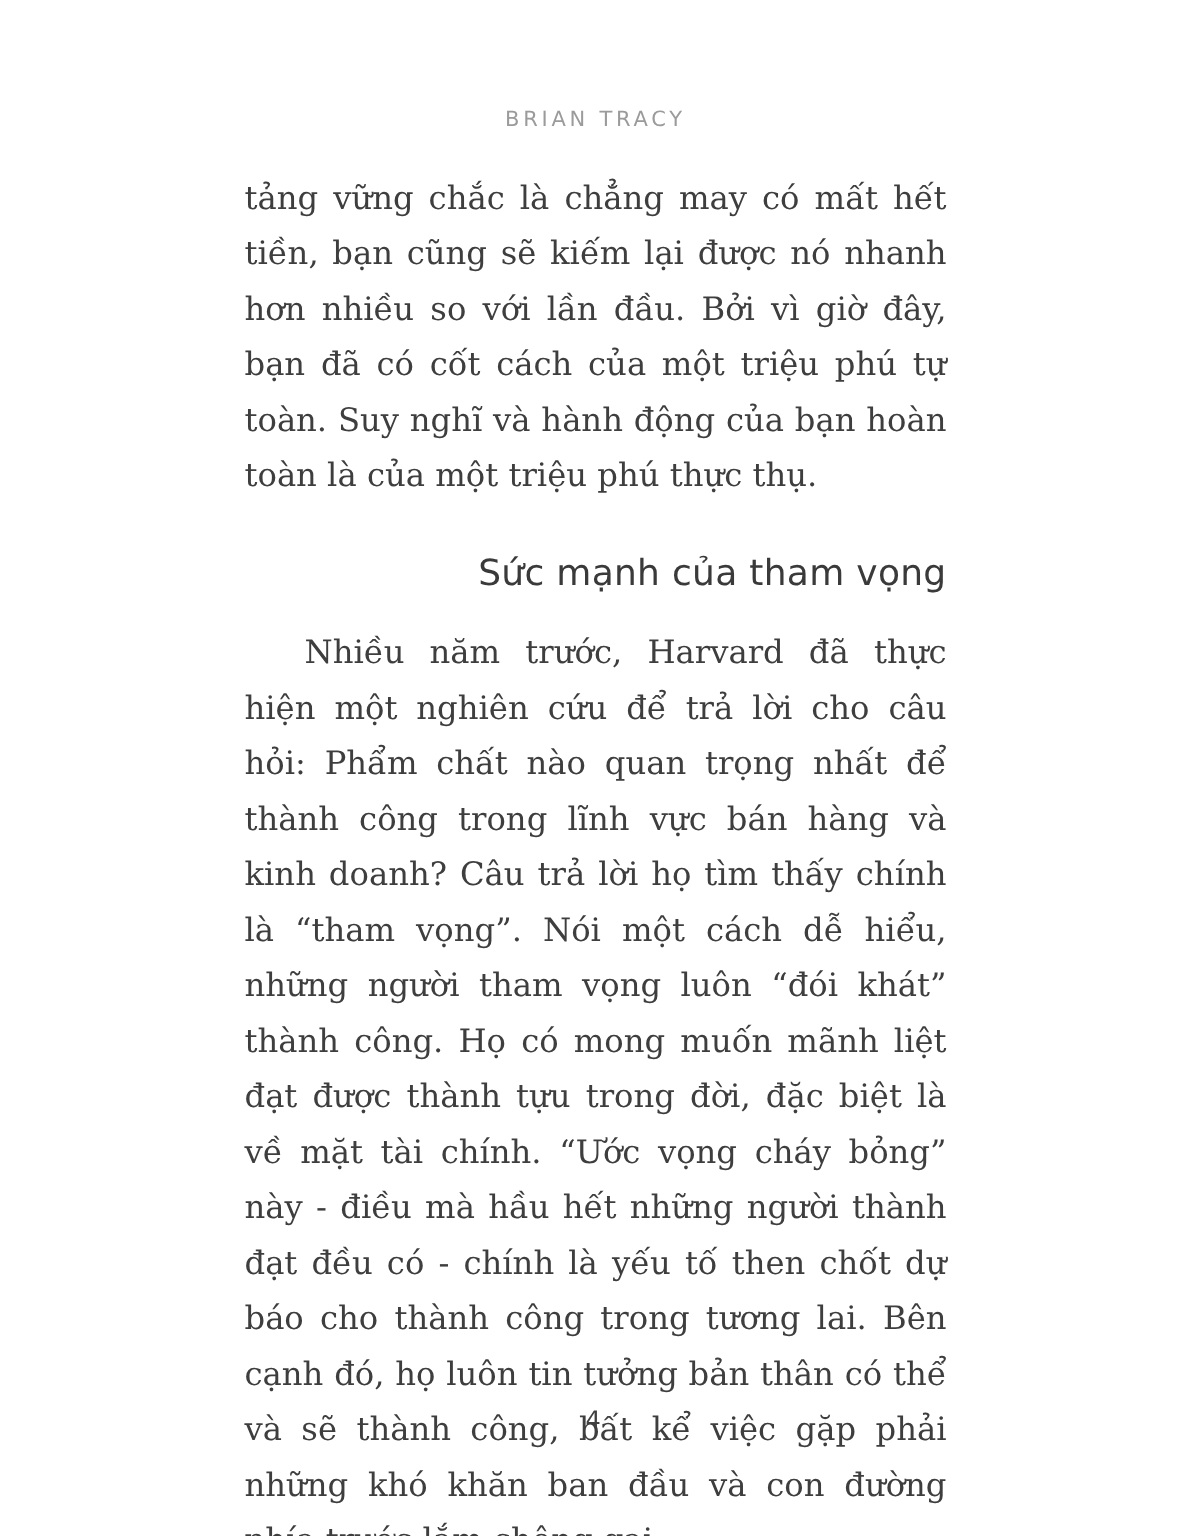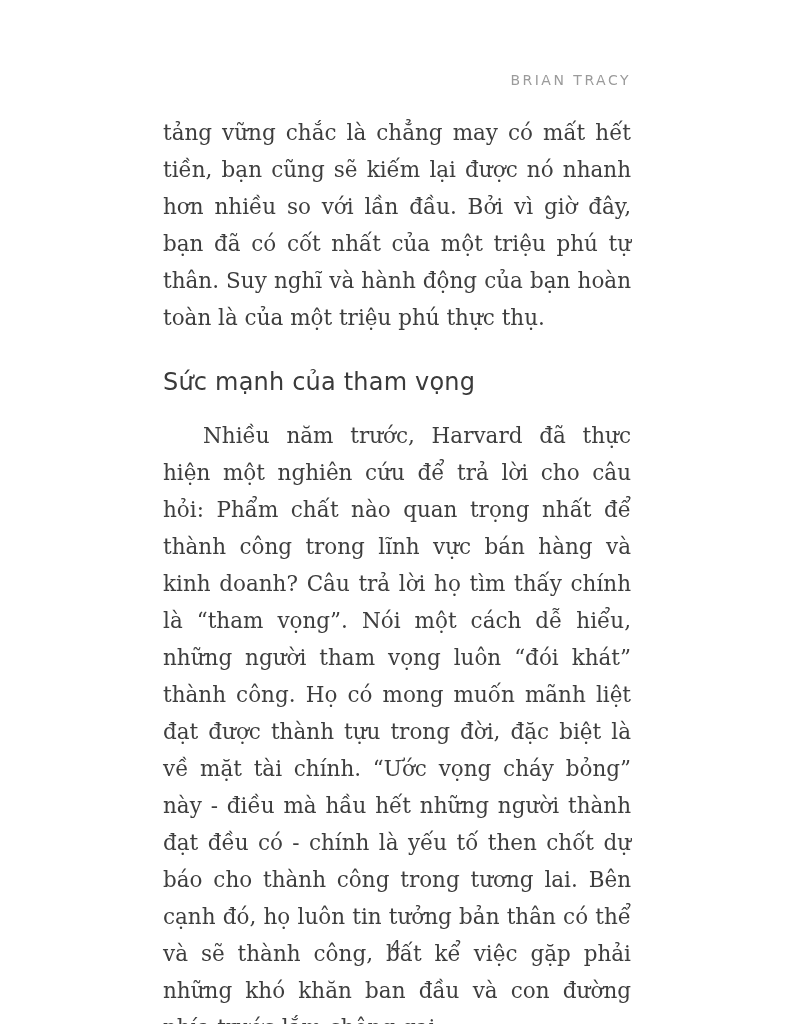--- a/index.html
+++ b/index.html
@@ -12,21 +12,21 @@
     width: 791px;
     height: 1024px;
     margin: 0 auto;
     background: #ffffff;
     box-sizing: border-box;
     padding: 72px 160px 0 163px;
     overflow: hidden;
     font-family: "DejaVu Serif", serif;
   }
   .running-header {
-    text-align: right;
+    text-align: center;
     font-family: "DejaVu Sans", "Liberation Sans", sans-serif;
     font-size: 14px;
     font-weight: 500;
     letter-spacing: 2.5px;
     color: #9b9b9b;
     margin-bottom: 26px;
     user-select: none;
   }
   .body-text {
     color: #3e3e3e;
@@ -40,21 +40,21 @@
   }
   .para.indented {
     text-indent: 40px;
   }
   .section-heading {
     font-family: "DejaVu Sans", "Liberation Sans", sans-serif;
     font-size: 24px;
     font-weight: 500;
     color: #3a3a3a;
     margin: 28px 0 16px 0;
-    text-align: left;
+    text-align: right;
     letter-spacing: 0.2px;
   }
   .page-number {
     position: absolute;
     bottom: 68px;
     left: 0;
     width: 100%;
     text-align: center;
     font-family: "DejaVu Sans", "Liberation Sans", sans-serif;
     font-size: 16px;
@@ -63,21 +63,21 @@
 </style>
 </head>
 <body>
 
 <div class="page">
 
   <div class="running-header">BRIAN TRACY</div>
 
   <div class="body-text">
 
-    <p class="para">tảng vững chắc là chẳng may có mất hết tiền, bạn cũng sẽ kiếm lại được nó nhanh hơn nhiều so với lần đầu. Bởi vì giờ đây, bạn đã có cốt nhất của một triệu phú tự thân. Suy nghĩ và hành động của bạn hoàn toàn là của một triệu phú thực thụ.</p>
+    <p class="para">tảng vững chắc là chẳng may có mất hết tiền, bạn cũng sẽ kiếm lại được nó nhanh hơn nhiều so với lần đầu. Bởi vì giờ đây, bạn đã có cốt cách của một triệu phú tự toàn. Suy nghĩ và hành động của bạn hoàn toàn là của một triệu phú thực thụ.</p>
 
     <h2 class="section-heading">Sức mạnh của tham vọng</h2>
 
     <p class="para indented">Nhiều năm trước, Harvard đã thực hiện một nghiên cứu để trả lời cho câu hỏi: Phẩm chất nào quan trọng nhất để thành công trong lĩnh vực bán hàng và kinh doanh? Câu trả lời họ tìm thấy chính là “tham vọng”. Nói một cách dễ hiểu, những người tham vọng luôn “đói khát” thành công. Họ có mong muốn mãnh liệt đạt được thành tựu trong đời, đặc biệt là về mặt tài chính. “Ước vọng cháy bỏng” này - điều mà hầu hết những người thành đạt đều có - chính là yếu tố then chốt dự báo cho thành công trong tương lai. Bên cạnh đó, họ luôn tin tưởng bản thân có thể và sẽ thành công, bất kể việc gặp phải những khó khăn ban đầu và con đường phía trước lắm chông gai.</p>
 
   </div>
 
   <div class="page-number">4</div>
 
 </div>

